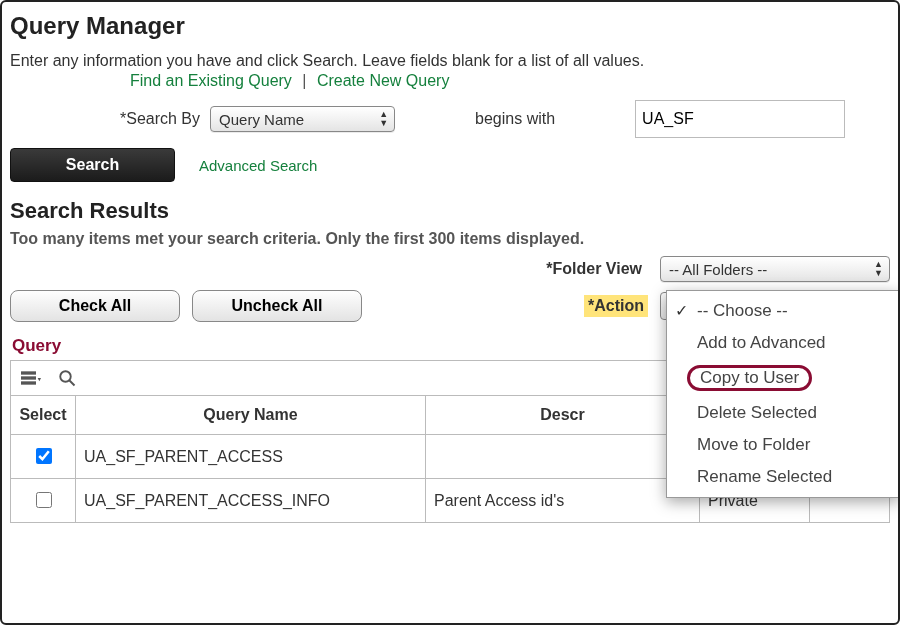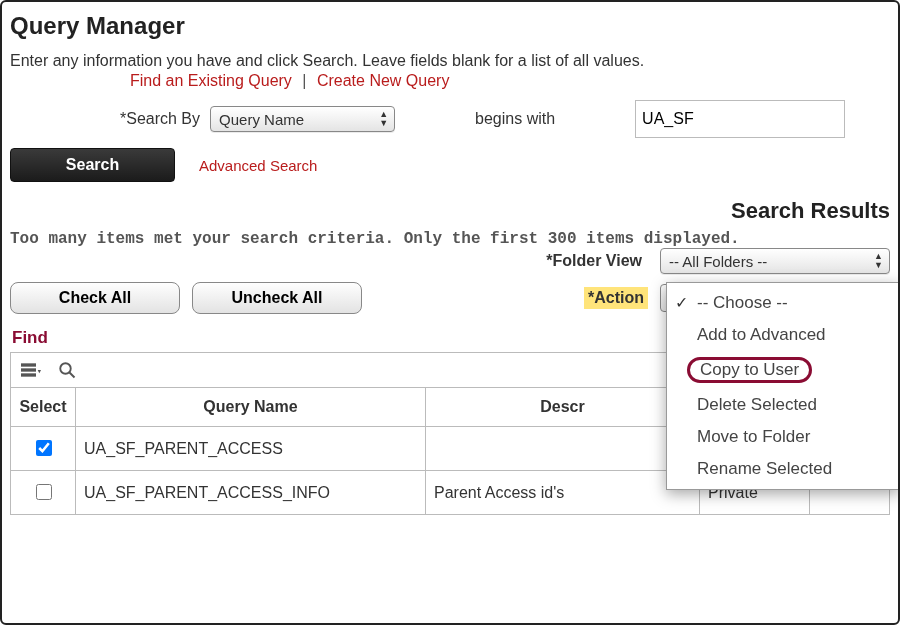--- a/index.html
+++ b/index.html
@@ -17,21 +17,21 @@
     position: relative;
   }
   h1.page-title {
     font-size: 24px;
     font-weight: bold;
     margin: 4px 0 12px 0;
     color: #222;
   }
   .instructions { font-size: 16px; margin-bottom: 2px; }
   .link-row { margin: 2px 0 10px 120px; font-size: 16px; }
-  .link { color: #b91c1c; cursor: pointer; }
+  .link { color: #15803d; cursor: pointer; }
   .sep { color: #555; padding: 0 6px; }
   .search-row {
     display: flex;
     align-items: center;
     gap: 10px;
     margin-bottom: 10px;
   }
   .lbl { font-size: 16px; }
   .select-wrap {
     position: relative;
@@ -57,22 +57,22 @@
     width: 210px;
   }
   .search-btn {
     width: 165px; height: 34px;
     background: linear-gradient(#3a3a3a,#1b1b1b);
     color: #fff; font-weight: bold; font-size: 16px;
     border: 1px solid #111; border-radius: 4px;
     cursor: pointer;
   }
   .adv-row { display:flex; align-items:center; gap:24px; margin-bottom:16px;}
-  h2.results-head { font-size:22px; font-weight:bold; margin:6px 0; color:#222;text-align:right;}
-  .too-many { font-weight:bold; color:#555; font-size:16px; font-family:Liberation Mono, monospace;}
+  h2.results-head { font-size:22px; font-weight:bold; margin:6px 0; color:#222;}
+  .too-many { font-weight:bold; color:#555; font-size:16px; margin-bottom:8px;}
   .folder-row { display:flex; justify-content:flex-end; align-items:center; gap:18px; margin-bottom:8px;}
   .check-row { display:flex; align-items:center; gap:12px; margin-bottom:10px; position:relative;}
   .grey-btn {
     width:170px; height:32px;
     border:1px solid #888; border-radius:8px;
     background: linear-gradient(#fefefe,#e3e3e3);
     font-weight:bold; font-size:16px; cursor:pointer;
   }
   .action-lbl { background:#ffe47a; padding:2px 4px; font-weight:bold; font-size:16px;}
   .action-select {
@@ -190,21 +190,21 @@
   <div class="dropdown" id="action-menu">
       <div class="dd-item dd-check">-- Choose --</div>
       <div class="dd-item">Add to Advanced</div>
       <div class="dd-item"><span class="dd-highlight">Copy to User</span></div>
       <div class="dd-item">Delete Selected</div>
       <div class="dd-item">Move to Folder</div>
       <div class="dd-item">Rename Selected</div>
     </div>
 </div>
 
-<div class="query-head">Find</div>
+<div class="query-head">Query</div>
 
 <div class="toolbar">
   <svg class="tool-icon" viewBox="0 0 24 20">
     <rect x="0" y="2" width="18" height="4" fill="#555"></rect>
     <rect x="0" y="8" width="18" height="4" fill="#555"></rect>
     <rect x="0" y="14" width="18" height="4" fill="#555"></rect>
     <polygon points="20,10 24,10 22,14" fill="#555"></polygon>
   </svg>
   <svg class="tool-icon" viewBox="0 0 24 24">
     <circle cx="10" cy="10" r="7" stroke="#555" stroke-width="2.5" fill="none"></circle>

